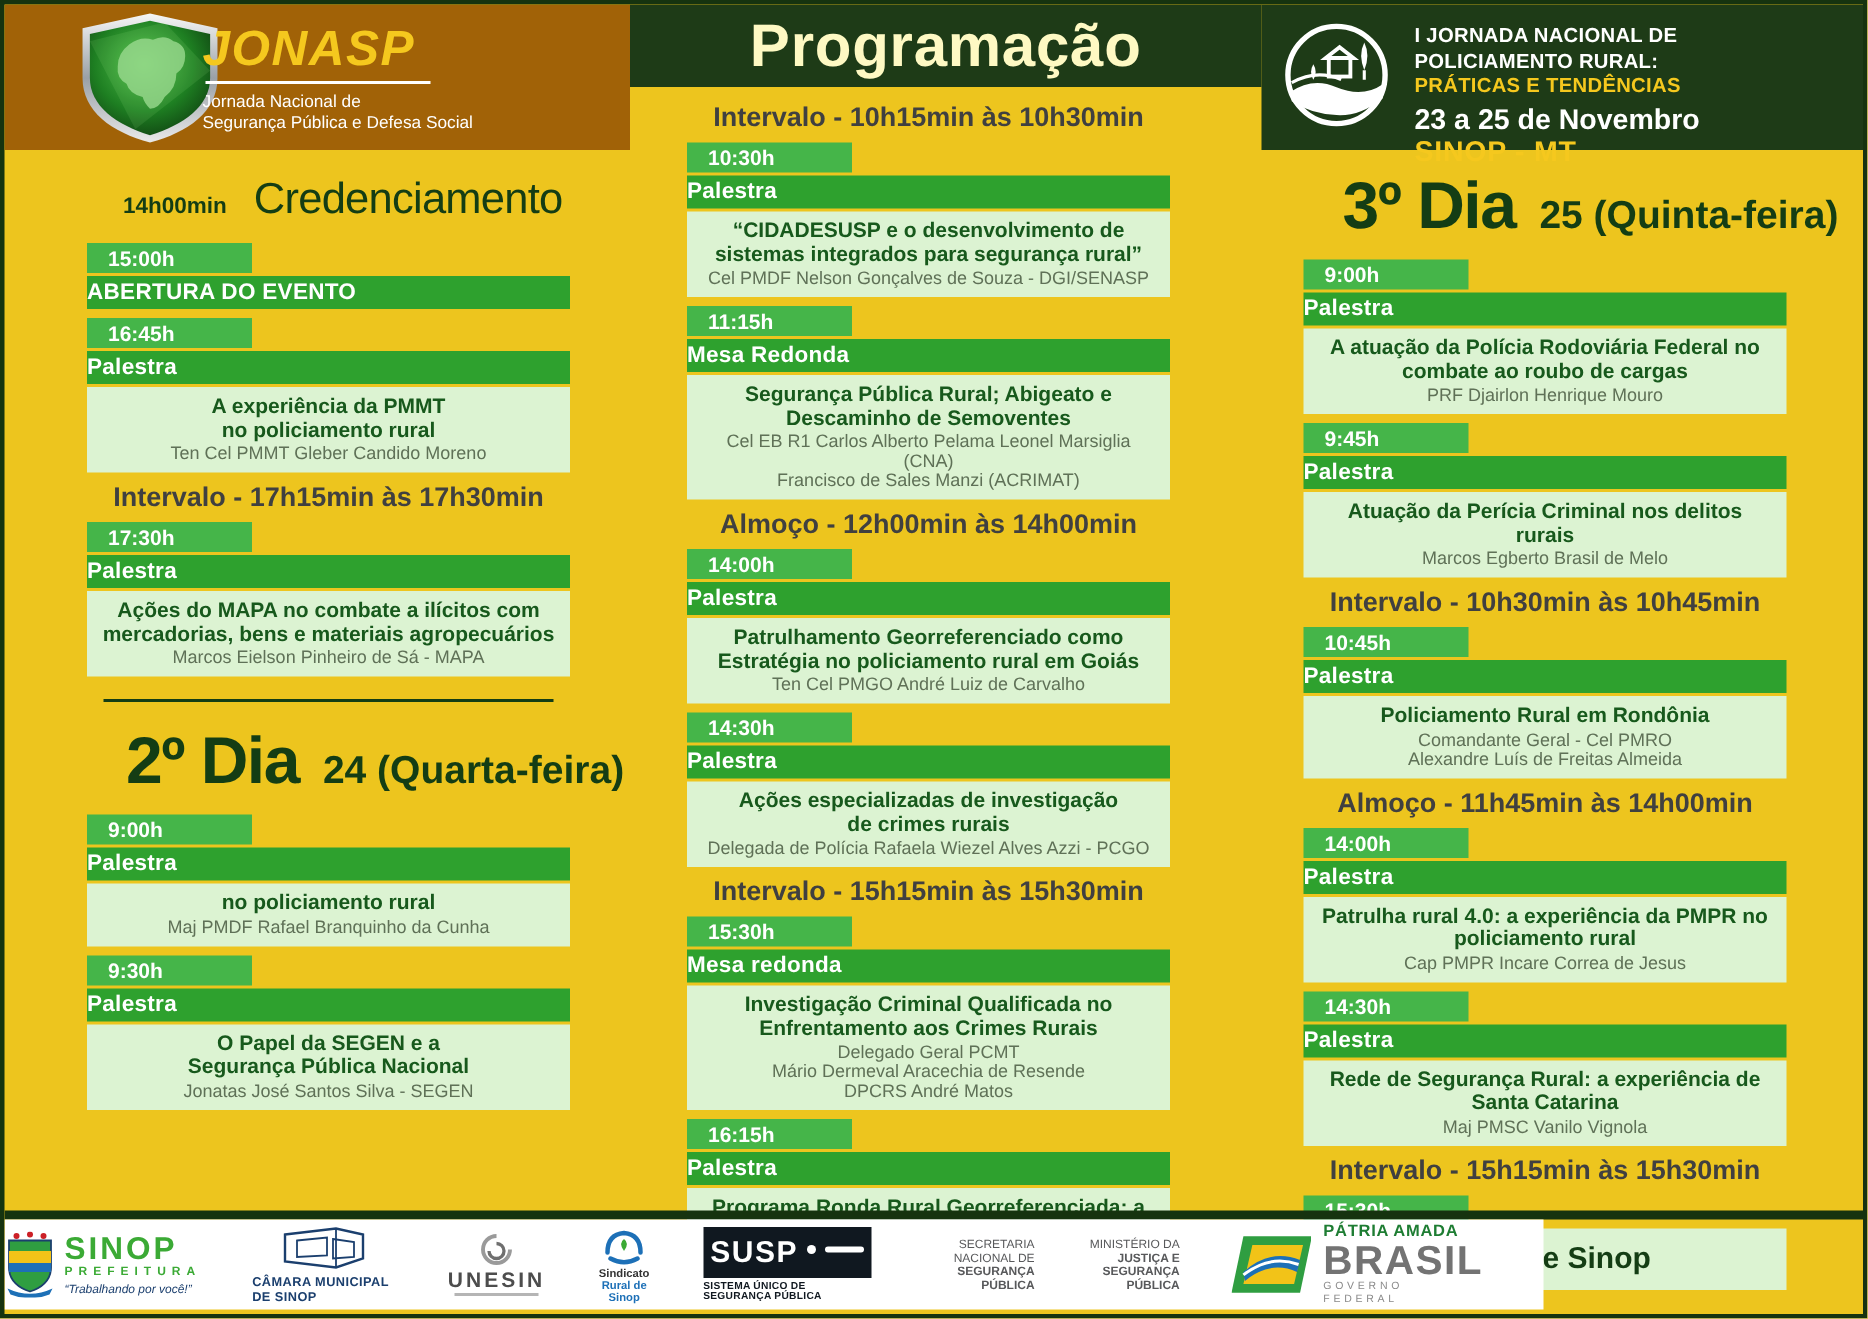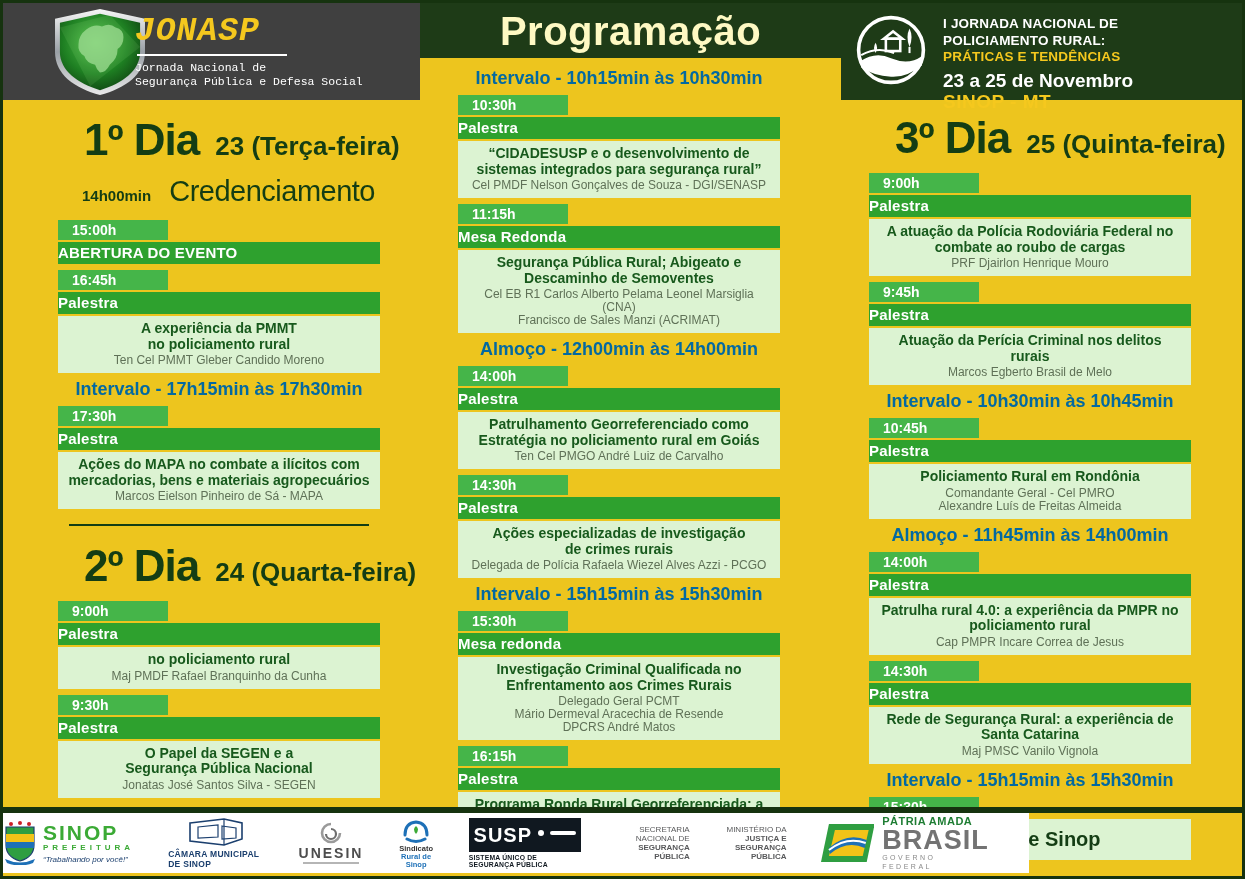--- a/index.html
+++ b/index.html
@@ -1,20 +1,20 @@
 <!DOCTYPE html>
 <html lang="pt"><head>
 <meta charset="utf-8">
 <style>
   html,body{margin:0;padding:0;}
   body{width:1245px;height:879px;font-family:"Liberation Sans",sans-serif;-webkit-font-smoothing:antialiased;}
   .poster{position:relative;width:1245px;height:879px;background:#EDC51E;border:3px solid #16330F;box-sizing:border-box;overflow:hidden;}
 
   
-  .hdr-left{position:absolute;left:0;top:0;width:417px;height:97px;background:#404040;font-family:Liberation Mono, monospace;}
+  .hdr-left{position:absolute;left:0;top:0;width:417px;height:97px;background:#a16207;}
   .hdr-center{position:absolute;left:417px;top:0;width:421px;height:55px;background:#1E3B17;}
   .hdr-right{position:absolute;left:838px;top:0;width:404px;height:97px;background:#1E3B17;}
   .shield{position:absolute;left:46px;top:5px;width:102px;height:88px;}
   .logo-text{position:absolute;left:132px;top:12px;}
   .acronym{font-size:33px;font-weight:800;font-style:italic;color:#F5C81E;letter-spacing:1px;line-height:34px;}
   .logo-divider{width:150px;height:2px;background:#ffffff;margin:5px 0 5px 2px;}
   .logo-sub{font-size:11.5px;color:#ffffff;line-height:14px;}
   .prog-title{position:absolute;left:0;top:6px;width:100%;text-align:center;color:#fef9c3;font-size:40px;font-weight:800;letter-spacing:0.5px;}
   .event-logo{position:absolute;left:14px;top:11px;width:72px;height:72px;}
   .event-text{position:absolute;left:102px;top:13px;line-height:16.5px;}
@@ -38,21 +38,21 @@
   .cred-label{font-size:29px;font-weight:400;color:#143D14;letter-spacing:-0.5px;}
 
   .session{margin-bottom:6px;}
   .time-bar{width:110px;height:20px;line-height:20px;background:#45B549;color:#fff;font-size:14px;font-weight:700;padding-left:14px;box-sizing:border-box;}
   .kind-bar{height:22px;line-height:22px;background:#2EA12E;color:#fff;font-size:15px;font-weight:700;margin-top:2px;letter-spacing:0.2px;}
   .box{background:#DCF3D2;margin-top:2px;padding:5px 10px 6px;text-align:center;}
   .t div{font-size:14px;line-height:15.5px;font-weight:700;color:#17591C;}
   .sp{margin-top:2px;}
   .sp div{font-size:12px;line-height:13px;color:#5F7157;}
 
-  .interval{font-size:18px;font-weight:800;color:#0369a1;text-align:center;margin:3px 0 6px 0;line-height:21px;}
+  .interval{font-size:18px;font-weight:800;color:#404040;text-align:center;margin:3px 0 6px 0;line-height:21px;}
 
   .divider{border:0;border-top:2px solid #143D14;width:300px;margin:15px auto 15px auto;}
 
   .carta-box{background:#DCF3D2;margin-top:2px;padding:9px 10px;text-align:center;font-size:20px;font-weight:800;color:#143D14;}
   .encerr{display:flex;align-items:baseline;justify-content:center;gap:12px;margin-top:12px;}
   .encerr-label{font-size:28px;font-weight:800;color:#143D14;}
 
   
   .footer-line{position:absolute;left:0;bottom:63px;width:100%;height:6px;background:#16330F;}
   .footer{position:absolute;left:0;bottom:3px;width:1026px;height:60px;background:#ffffff;display:flex;align-items:center;justify-content:flex-end;gap:34px;padding-right:40px;box-sizing:border-box;}
@@ -132,24 +132,20 @@
     <div class="event-text">
       <div class="ev-caps">I JORNADA NACIONAL DE</div>
       <div class="ev-caps">POLICIAMENTO RURAL:</div>
       <div class="ev-caps ev-yellow">PRÁTICAS E TENDÊNCIAS</div>
       <div class="ev-dates">23 a 25 de Novembro</div>
       <div class="ev-city">SINOP - MT</div>
     </div>
   </div>
 
   <div class="col" id="col1">
-    <div class="day-header">
-      <span class="day-num">1º Dia</span>
-      <span class="day-date">23 (Terça-feira)</span>
-    </div>
 
     <div class="cred">
       <span class="cred-time">14h00min</span>
       <span class="cred-label">Credenciamento</span>
     </div>
 
     <div class="session">
       <div class="time-bar">15:00h</div>
       <div class="kind-bar">ABERTURA DO EVENTO</div>
     </div>

